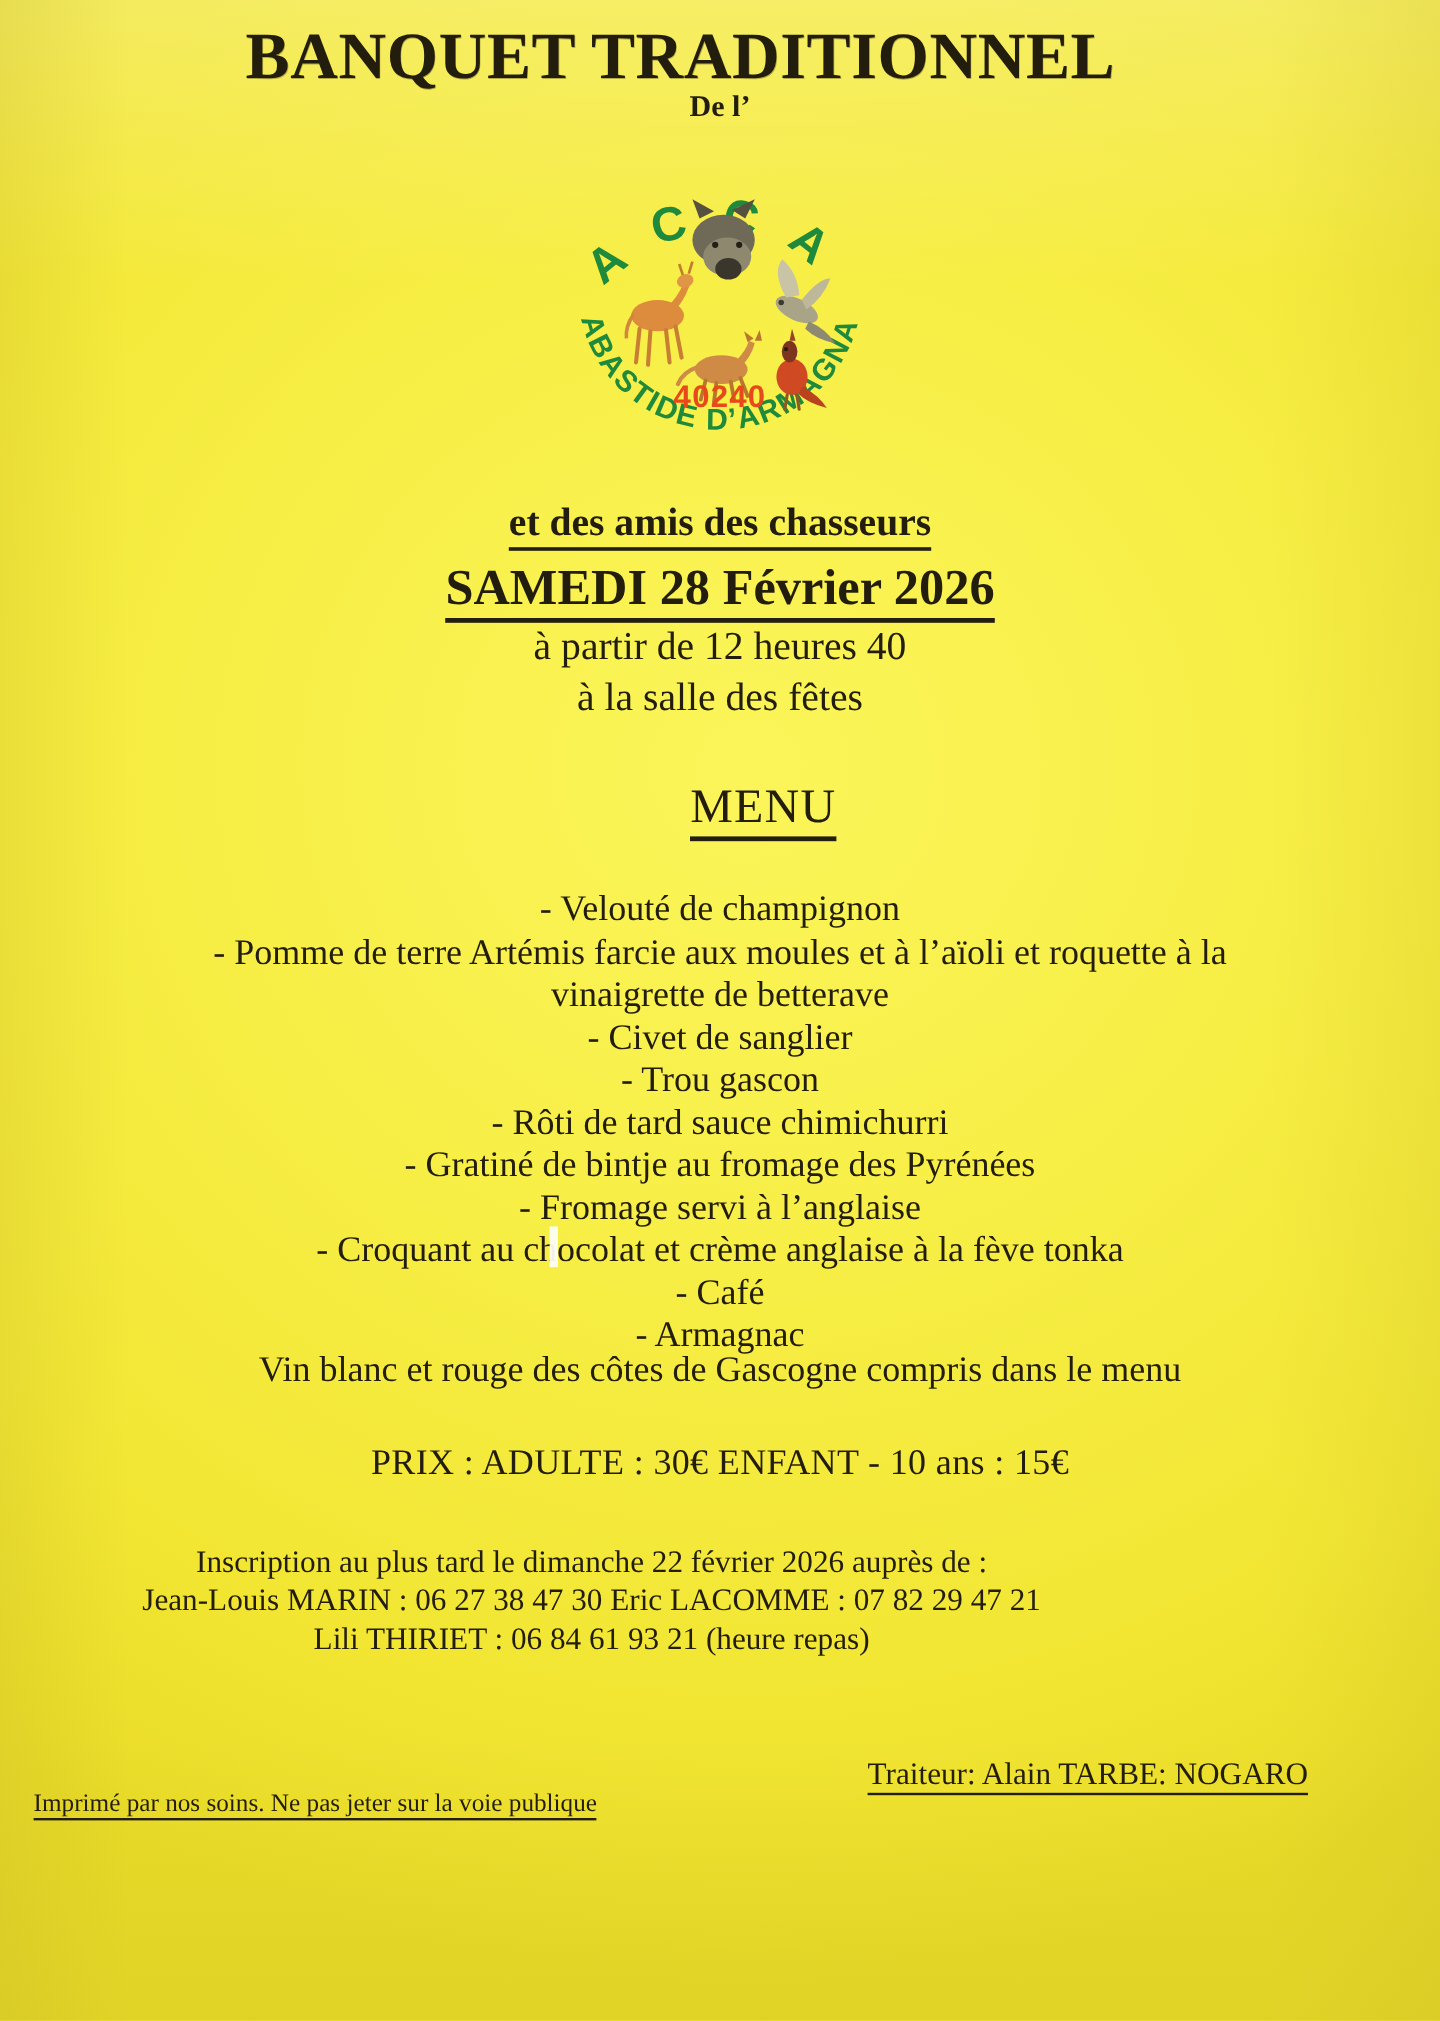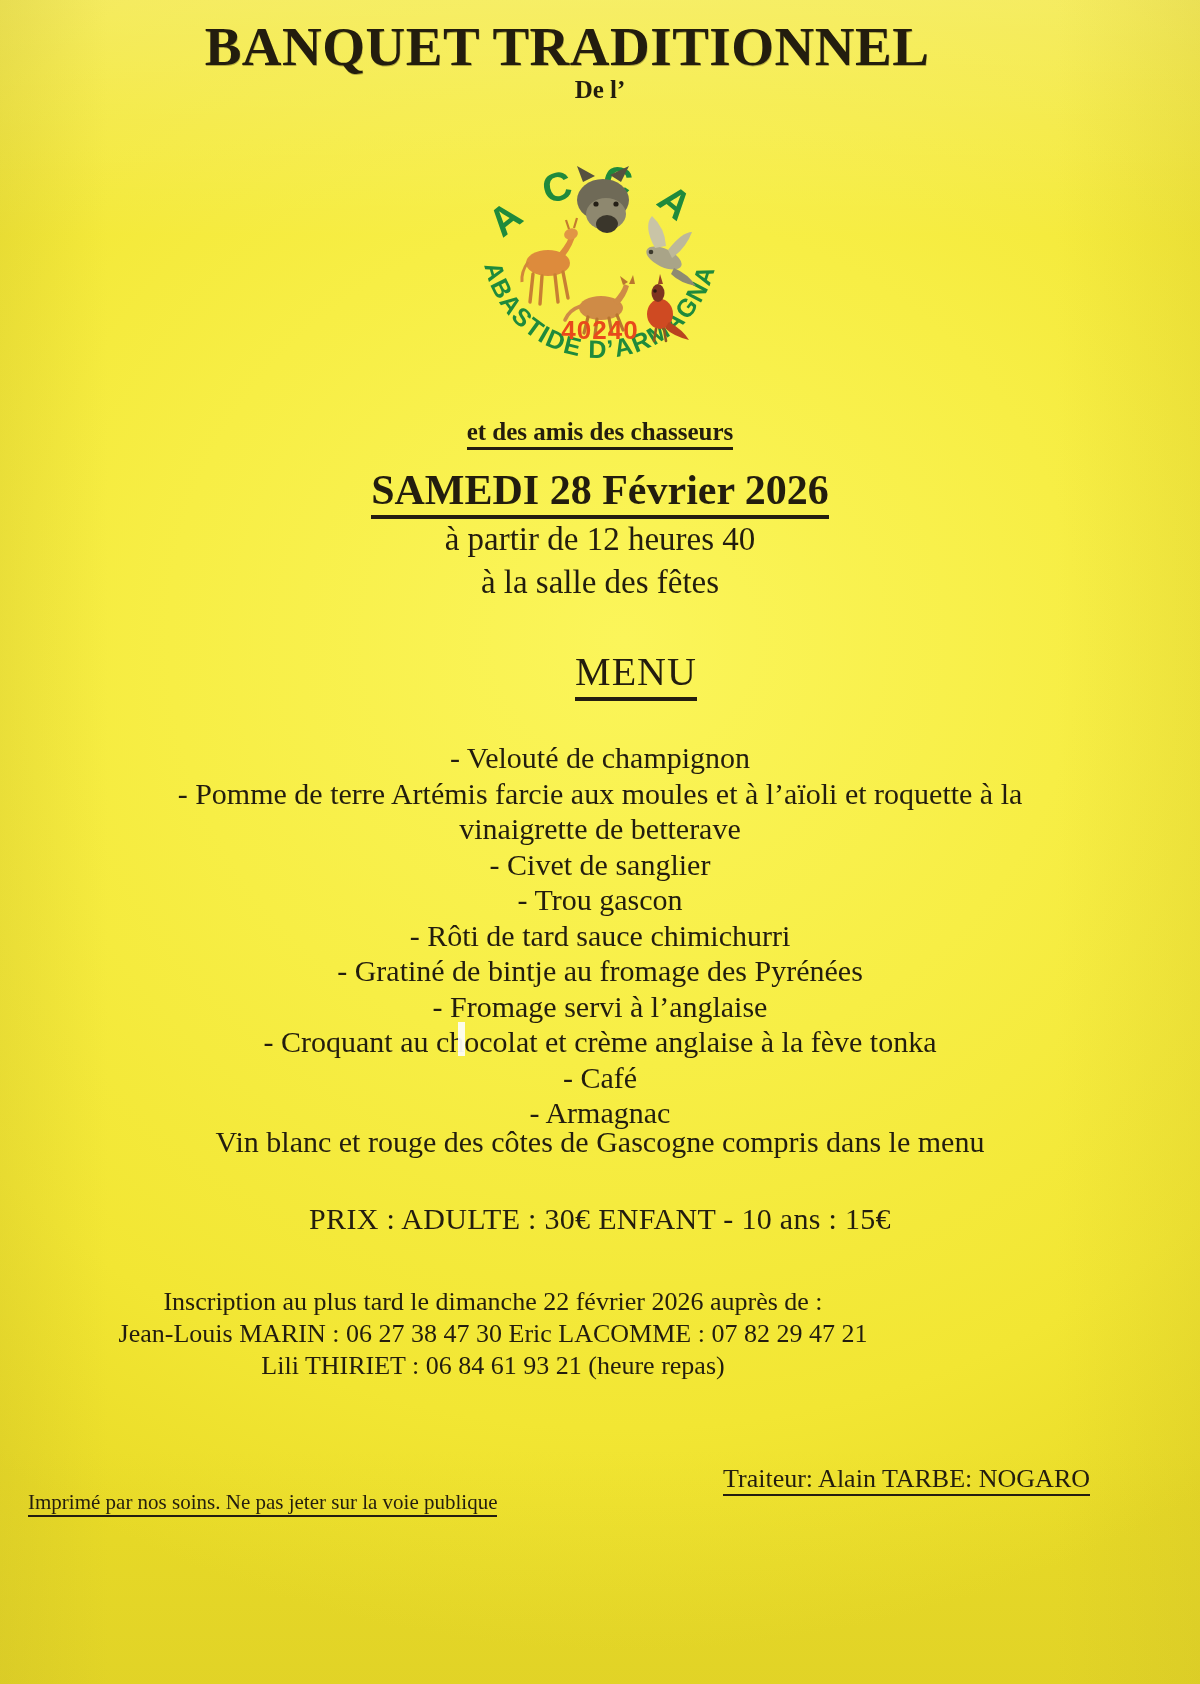--- a/index.html
+++ b/index.html
@@ -72,21 +72,21 @@
   }
   .logo-svg { display: block; width: 290px; height: 275px; }
 
   
   .friends {
     position: absolute;
     top: 418px;
     left: 0;
     width: 1200px;
     text-align: center;
-    font-size: 25px;
+    font-size: 33px;
     font-weight: bold;
   }
   .friends span {
     border-bottom: 3px solid #241e10;
     padding-bottom: 2px;
   }
   .date {
     position: absolute;
     top: 466px;
     left: 0;

